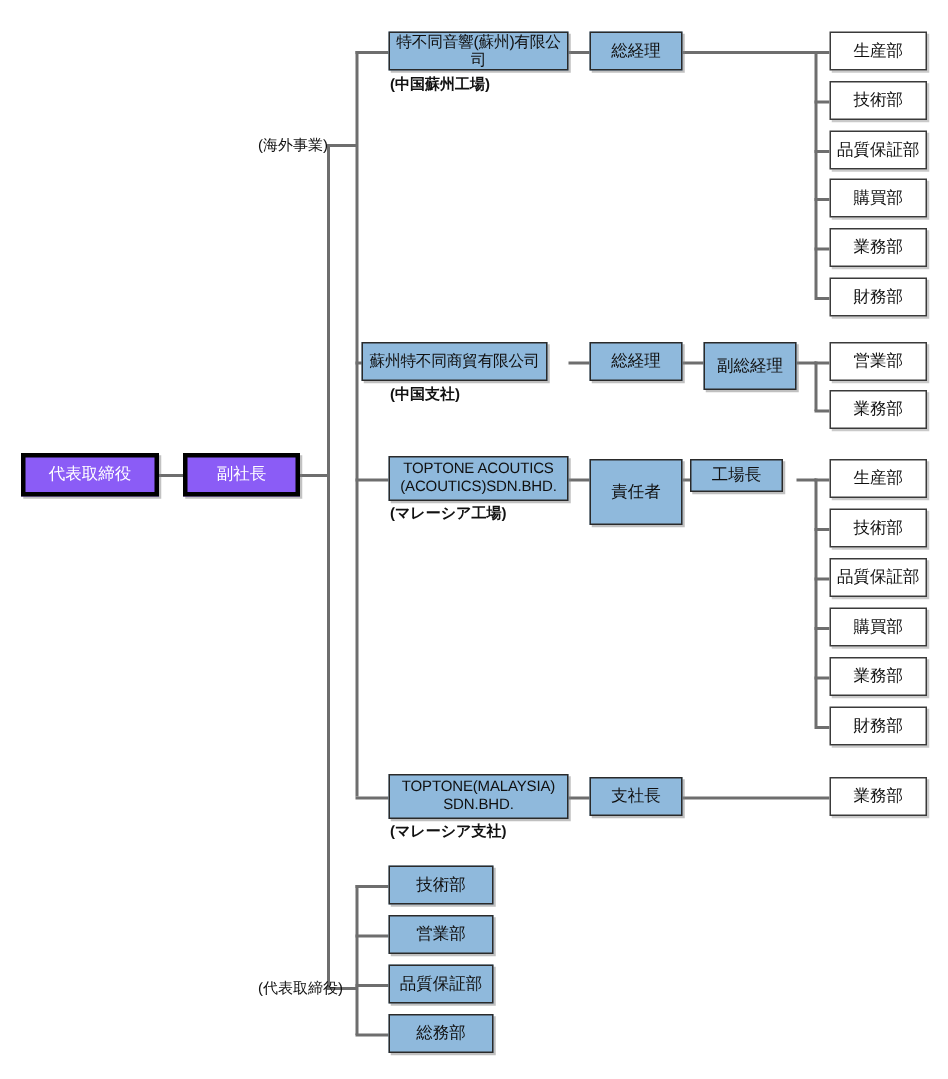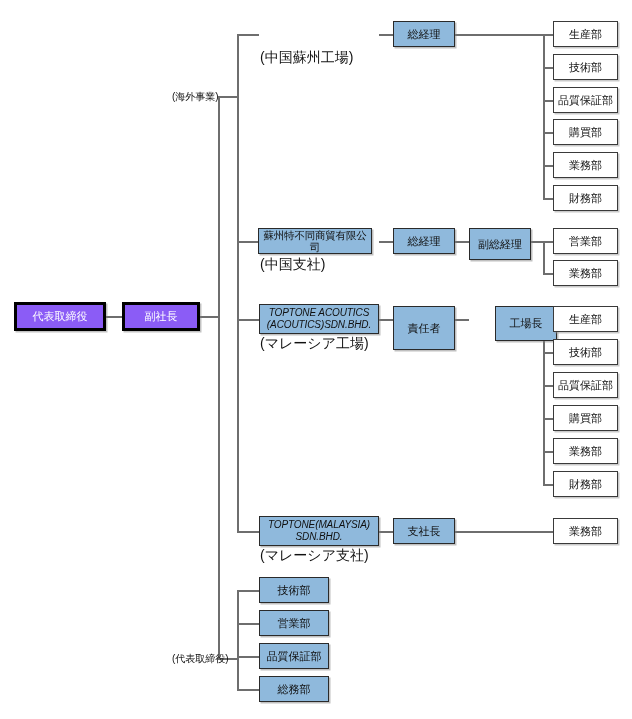--- a/index.html
+++ b/index.html
@@ -50,28 +50,28 @@
     box-shadow: 1.5px 1.5px 0 rgba(150,150,150,0.5);
   }
   .node-company {
     font-size: 10.5px;
     letter-spacing: -0.2px;
   }
   .node-company-en {
     font-size: 10px;
     letter-spacing: -0.1px;
     line-height: 1.25;
-    font-style: italic;
   }
   .caption {
     position: absolute;
-    font-size: 14px;
+    font-size: 10px;
     color: #111111;
     white-space: nowrap;
     z-index: 3;
+    font-weight: bold;
   }
   .branch-label {
     position: absolute;
     font-size: 10px;
     color: #111111;
     white-space: nowrap;
     text-align: right;
     z-index: 3;
   }
   .ln {
@@ -141,48 +141,49 @@
   <div class="ln lnh" style="left:455px; top:531px; width:98px;"></div>
 
   <div class="node node-dark" style="left:14px; top:302px; width:92px; height:29px;">代表取締役</div>
 
   <div class="node node-dark" style="left:122px; top:302px; width:78px; height:29px;">副社長</div>
 
   <div class="branch-label" style="left:172px; top:90px; width:44px;text-align:right;">(海外事業)</div>
 
   <div class="branch-label" style="left:172px; top:652px; width:44px;">(代表取締役)</div>
 
+  <div class="node node-light node-company" style="left:259px; top:21px; width:120px; height:26px;">特不同音響(蘇州)有限公司</div>
   <div class="caption" style="left:260px; top:49px;">(中国蘇州工場)</div>
 
   <div class="node node-light" style="left:393px; top:21px; width:62px; height:26px;">総経理</div>
 
   <div class="node node-white" style="left:553px; top:21px; width:65px; height:26px;">生産部</div>
   <div class="node node-white" style="left:553px; top:54px; width:65px; height:26px;">技術部</div>
   <div class="node node-white" style="left:553px; top:87px; width:65px; height:26px;">品質保証部</div>
   <div class="node node-white" style="left:553px; top:119px; width:65px; height:26px;">購買部</div>
   <div class="node node-white" style="left:553px; top:152px; width:65px; height:26px;">業務部</div>
   <div class="node node-white" style="left:553px; top:185px; width:65px; height:26px;">財務部</div>
 
-  <div class="node node-light node-company" style="left:258px; top:228px; width:114px; height:26px;">蘇州特不同商貿有限公司</div>
+  <div class="node node-light node-company" style="left:241px; top:228px; width:124px; height:26px;">蘇州特不同商貿有限公司</div>
   <div class="caption" style="left:260px; top:256px;">(中国支社)</div>
 
   <div class="node node-light" style="left:393px; top:228px; width:62px; height:26px;">総経理</div>
   <div class="node node-light" style="left:469px; top:228px; width:62px; height:32px;">副総経理</div>
 
   <div class="node node-white" style="left:553px; top:228px; width:65px; height:26px;">営業部</div>
   <div class="node node-white" style="left:553px; top:260px; width:65px; height:26px;">業務部</div>
 
   <div class="node node-light node-company-en" style="left:259px; top:304px; width:120px; height:30px; flex-direction:column;">
     <span>TOPTONE ACOUTICS</span>
     <span>(ACOUTICS)SDN.BHD.</span>
   </div>
   <div class="caption" style="left:260px; top:335px;">(マレーシア工場)</div>
 
   <div class="node node-light" style="left:393px; top:306px; width:62px; height:44px;">責任者</div>
-  <div class="node node-light" style="left:495px; top:306px; width:62px; height:35px;">工場長</div>
+  <div class="node node-light" style="left:460px; top:306px; width:62px; height:22px;">工場長</div>
 
   <div class="node node-white" style="left:553px; top:306px; width:65px; height:26px;">生産部</div>
   <div class="node node-white" style="left:553px; top:339px; width:65px; height:26px;">技術部</div>
   <div class="node node-white" style="left:553px; top:372px; width:65px; height:26px;">品質保証部</div>
   <div class="node node-white" style="left:553px; top:405px; width:65px; height:26px;">購買部</div>
   <div class="node node-white" style="left:553px; top:438px; width:65px; height:26px;">業務部</div>
   <div class="node node-white" style="left:553px; top:471px; width:65px; height:26px;">財務部</div>
 
   <div class="node node-light node-company-en" style="left:259px; top:516px; width:120px; height:30px; flex-direction:column;">
     <span>TOPTONE(MALAYSIA)</span>

